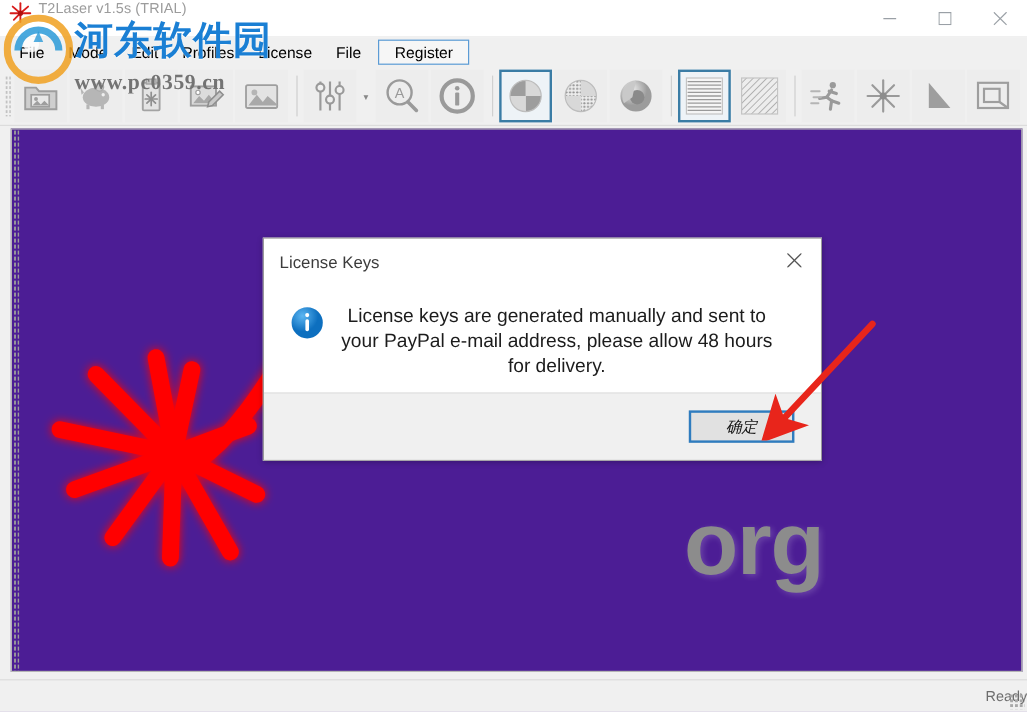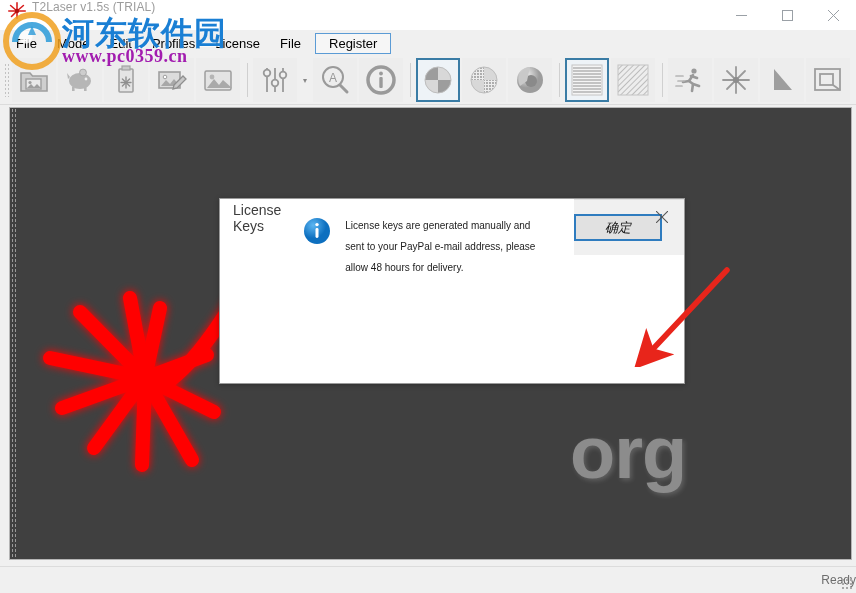--- a/index.html
+++ b/index.html
@@ -129,21 +129,21 @@
   
   .canvas-wrap {
     flex: 1 1 auto;
     position: relative;
     background: #f0f0f0;
     padding: 2px 4px 6px 9px;
   }
   .canvas {
     position: relative;
     width: 100%; height: 100%;
-    background: #404040;
+    background: #4c1d95;
     border: 1px solid #b5b5b5;
     overflow: hidden;
     text-decoration: underline;
   }
   .canvas-vgrip {
     position: absolute;
     left: 1px; top: 0; bottom: 0;
     width: 5px;
     background-image: radial-gradient(#9a9a9a 40%, transparent 41%);
     background-size: 3px 5px;
@@ -190,21 +190,21 @@
 
   
   .dialog {
     position: absolute;
     left: 219px; top: 198px;
     width: 466px; height: 186px;
     background: #ffffff;
     border: 1px solid #9a9a9a;
     box-shadow: 0 1px 5px rgba(0,0,0,.28);
     display: flex;
-    flex-direction: row;
+    flex-direction: column;
     z-index: 40;
   }
   .dlg-title {
     height: 38px;
     flex: 0 0 38px;
     display: flex;
     align-items: center;
     background: #ffffff;
     padding-left: 13px;
   }
@@ -226,24 +226,25 @@
     align-items: flex-start;
     padding: 16px 22px 10px 22px;
   }
   .info-icon {
     width: 28px; height: 28px;
     flex: 0 0 28px;
     margin-right: 14px;
     margin-top: 2px;
   }
   .dlg-msg {
-    font-size: 10px;
+    font-size: 16px;
     color: #1c1c1c;
     line-height: 21px;
     max-width: 360px;
+    text-align: center;
   }
   .dlg-footer {
     height: 56px;
     flex: 0 0 56px;
     background: #f0f0f0;
     border-top: 1px solid #dfdfdf;
     display: flex;
     align-items: center;
     justify-content: flex-end;
     padding-right: 22px;
@@ -284,24 +285,24 @@
     left: 62px; top: 4px;
     font-size: 32px;
     font-weight: bold;
     color: #1a7fd4;
     letter-spacing: 1px;
     font-family: "DejaVu Sans", sans-serif;
     text-shadow: 0 1px 0 rgba(255,255,255,.6);
   }
   .wm-url {
     position: absolute;
-    left: 62px; top: 38px;
+    left: 62px; top: 50px;
     font-size: 18px;
     font-weight: bold;
-    color: #a21caf;
+    color: #737373;
     font-family: "Liberation Serif", serif;
     letter-spacing: .5px;
   }
   .wm-logo {
     position: absolute;
     left: 3px; top: 4px;
     width: 58px; height: 58px;
   }
 </style>
 </head>

